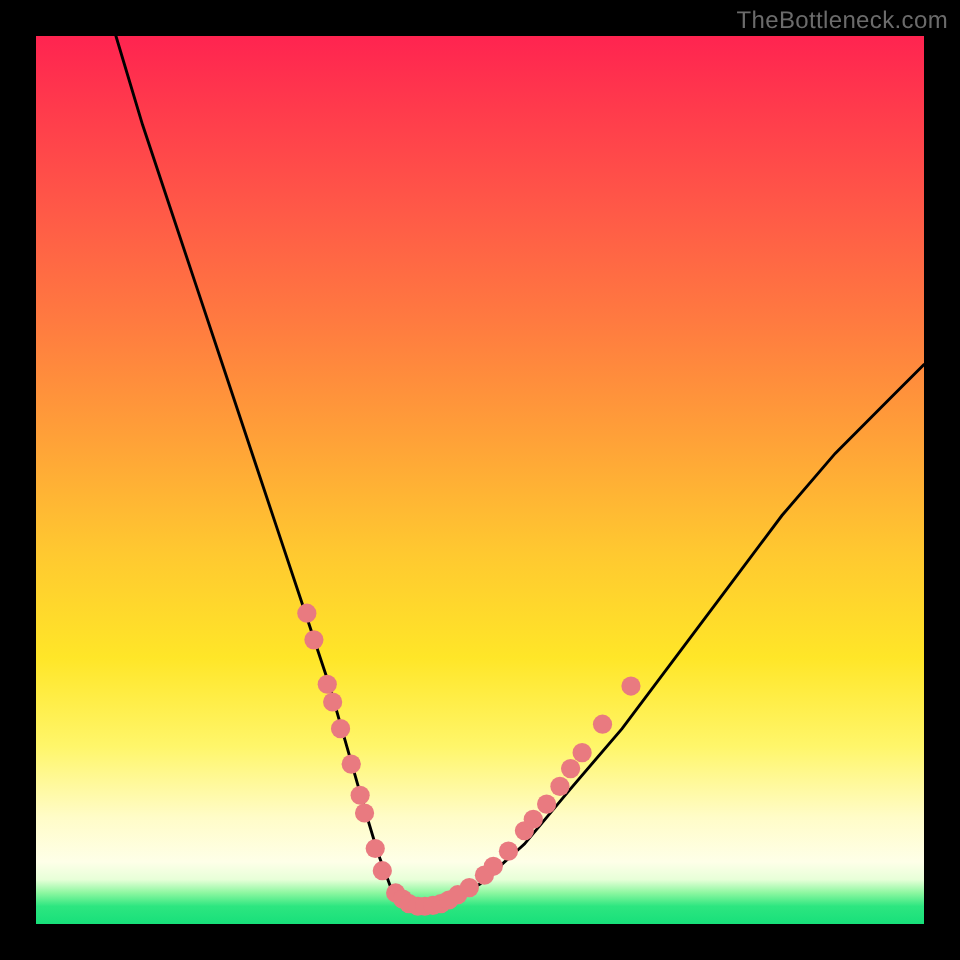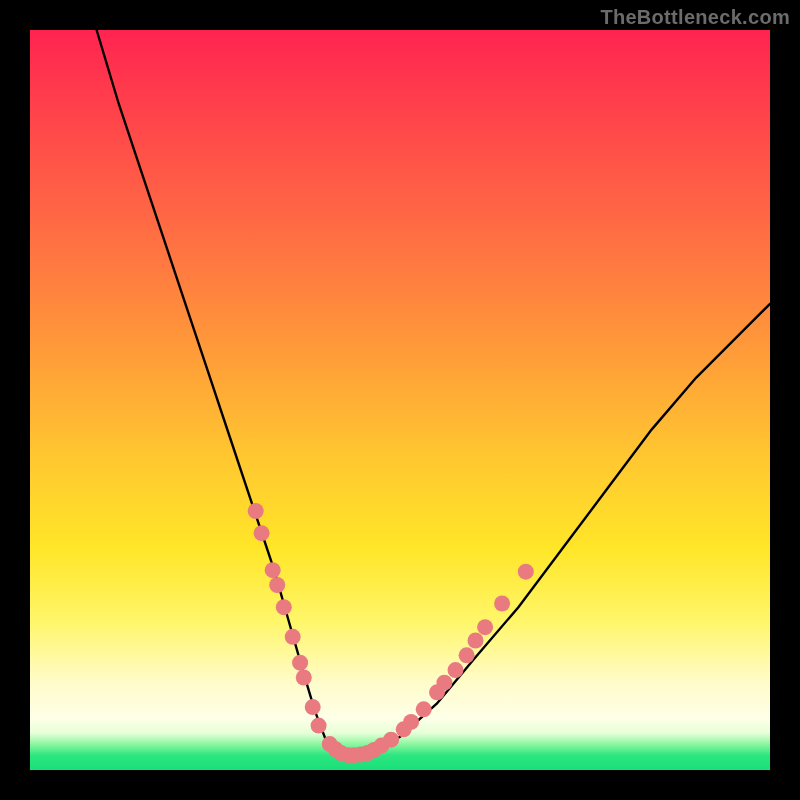--- a/index.html
+++ b/index.html
@@ -43,21 +43,21 @@
       #2de680 98%,
       #17e07a 100%
     );
   }
   .watermark {
     position: absolute;
     top: 6px;
     right: 10px;
     color: #6b6b6b;
     font-size: 20px;
-    font-weight: 700;
+    font-weight: 400;
     letter-spacing: 0.3px;
     margin-left: 26px;
   }
   svg.curve {
     position: absolute;
     top: 0;
     left: 0;
     width: 740px;
     height: 740px;
     overflow: visible;

